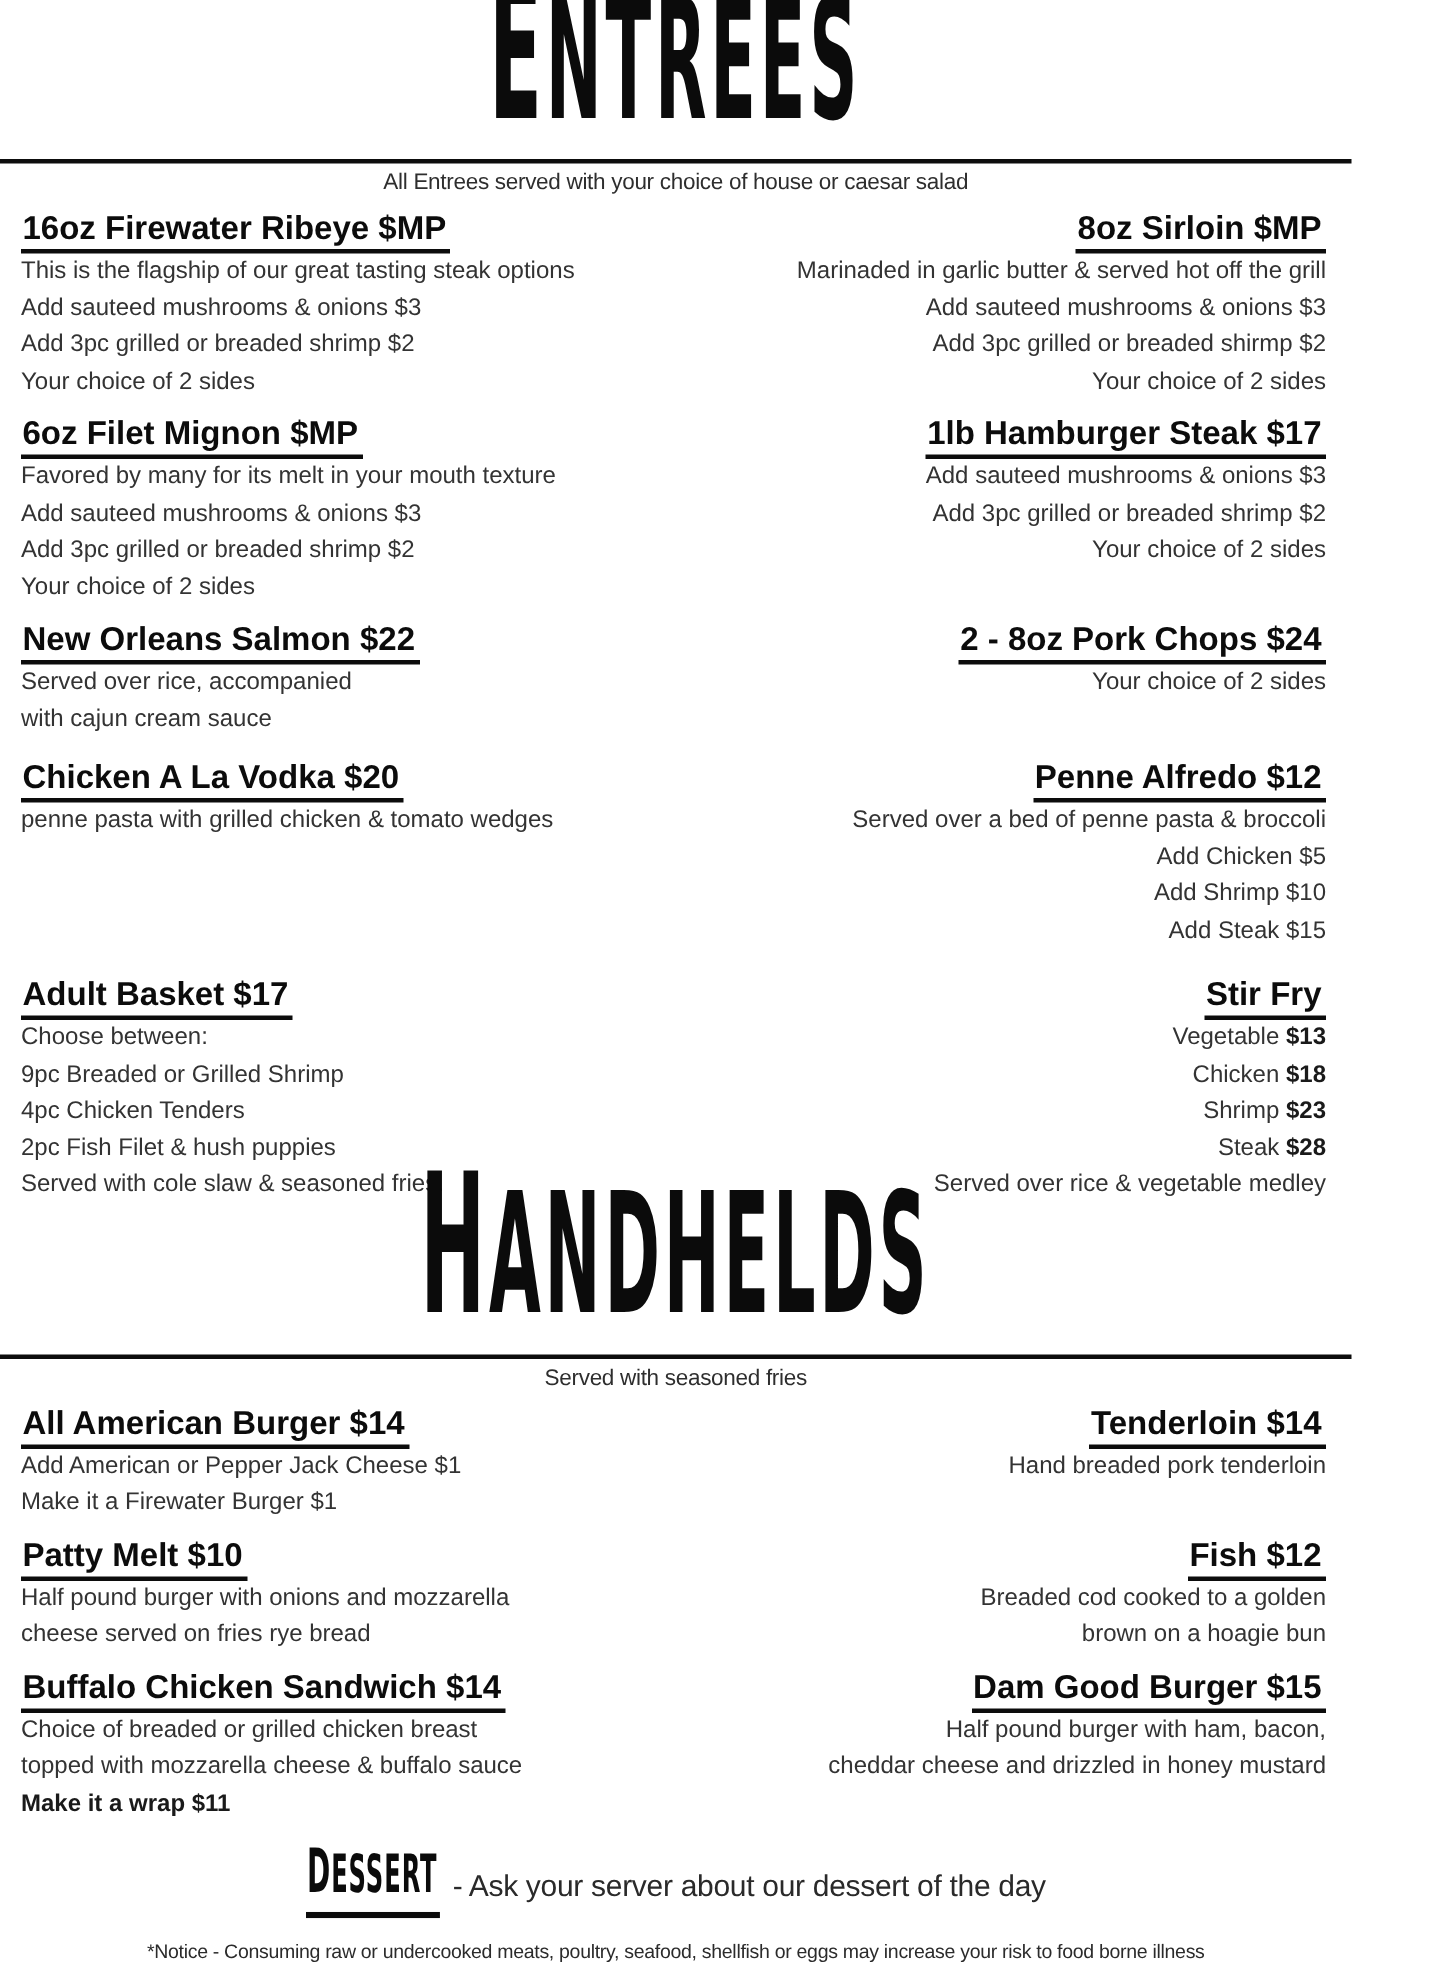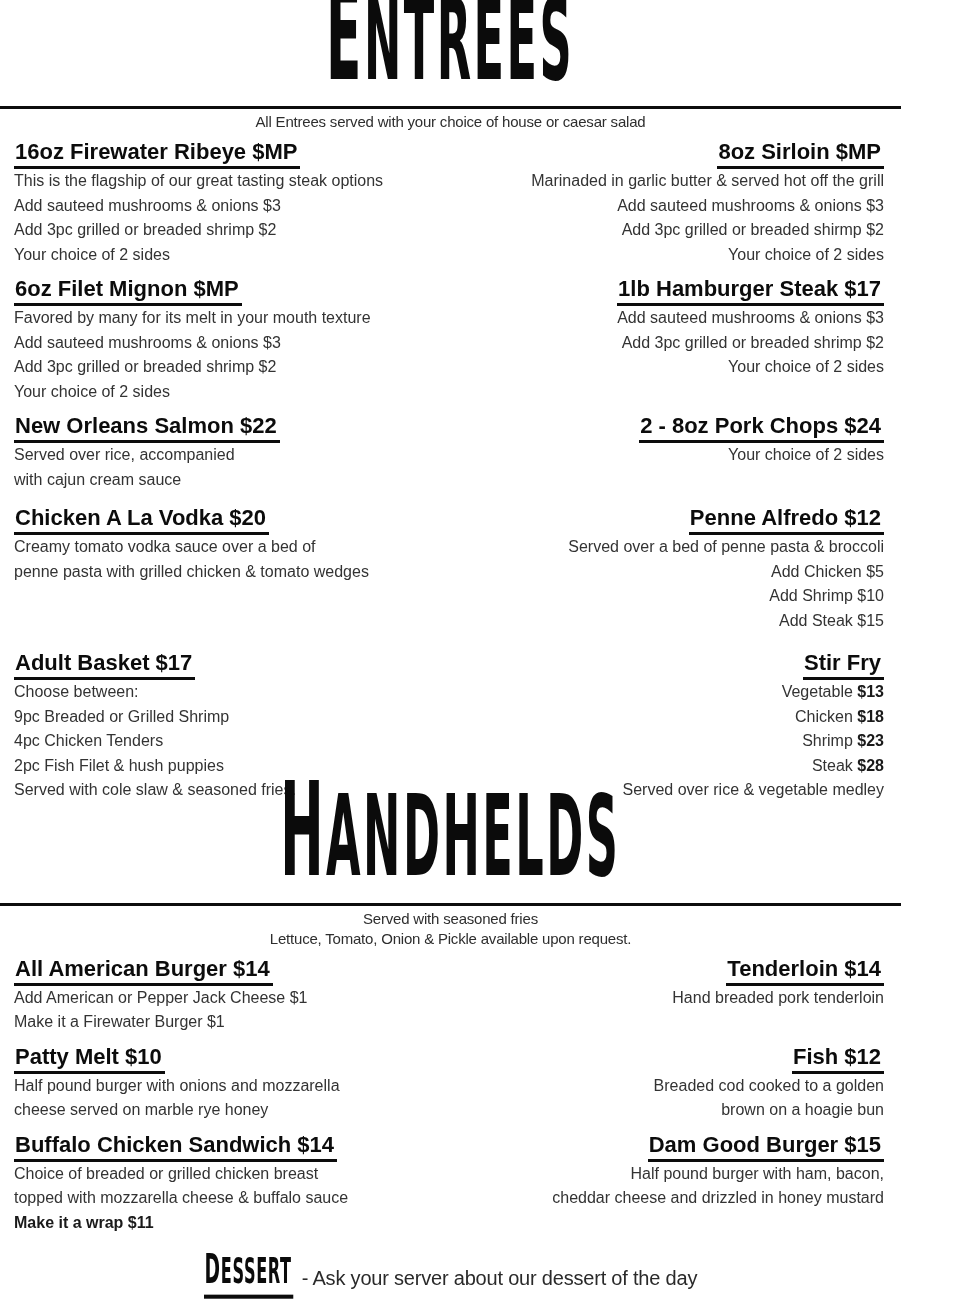--- a/index.html
+++ b/index.html
@@ -152,21 +152,20 @@
       </div>
       <div class="cell right">
         <div class="hd"><span class="u">2 - 8oz Pork Chops $24</span></div>
         <div class="ln">Your choice of 2 sides</div>
       </div>
     </div>
 
     <div class="row mt12">
       <div class="cell left">
         <div class="hd"><span class="u">Chicken A La Vodka $20</span></div>
-        <div class="ln">Creamy tomato vodka sauce over a bed of</div>
         <div class="ln">penne pasta with grilled chicken &amp; tomato wedges</div>
       </div>
       <div class="cell right">
         <div class="hd"><span class="u">Penne Alfredo $12</span></div>
         <div class="ln">Served over a bed of penne pasta &amp; broccoli</div>
         <div class="ln">Add Chicken $5</div>
         <div class="ln">Add Shrimp $10</div>
         <div class="ln">Add Steak $15</div>
       </div>
     </div>
@@ -190,41 +189,40 @@
       </div>
     </div>
 
   </div>
 
   <div class="title-block" style="height:90px;">
     <div class="display">Handhelds</div>
   </div>
   <hr class="rule">
   <div class="subtitle">Served with seasoned fries</div>
-  <div class="subtitle" style="margin-top:0;">Lettuce, Tomato, Onion &amp; Pickle available upon request.</div>
 
   <div class="cols">
 
     <div class="row mt6">
       <div class="cell left">
         <div class="hd"><span class="u">All American Burger $14</span></div>
         <div class="ln">Add American or Pepper Jack Cheese $1</div>
         <div class="ln">Make it a Firewater Burger $1</div>
       </div>
       <div class="cell right">
         <div class="hd"><span class="u">Tenderloin $14</span></div>
         <div class="ln">Hand breaded pork tenderloin</div>
       </div>
     </div>
 
     <div class="row mt8">
       <div class="cell left">
         <div class="hd"><span class="u">Patty Melt $10</span></div>
         <div class="ln">Half pound burger with onions and mozzarella</div>
-        <div class="ln">cheese served on marble rye honey</div>
+        <div class="ln">cheese served on fries rye bread</div>
       </div>
       <div class="cell right">
         <div class="hd"><span class="u">Fish $12</span></div>
         <div class="ln">Breaded cod cooked to a golden</div>
         <div class="ln">brown on a hoagie bun</div>
       </div>
     </div>
 
     <div class="row mt8">
       <div class="cell left">

